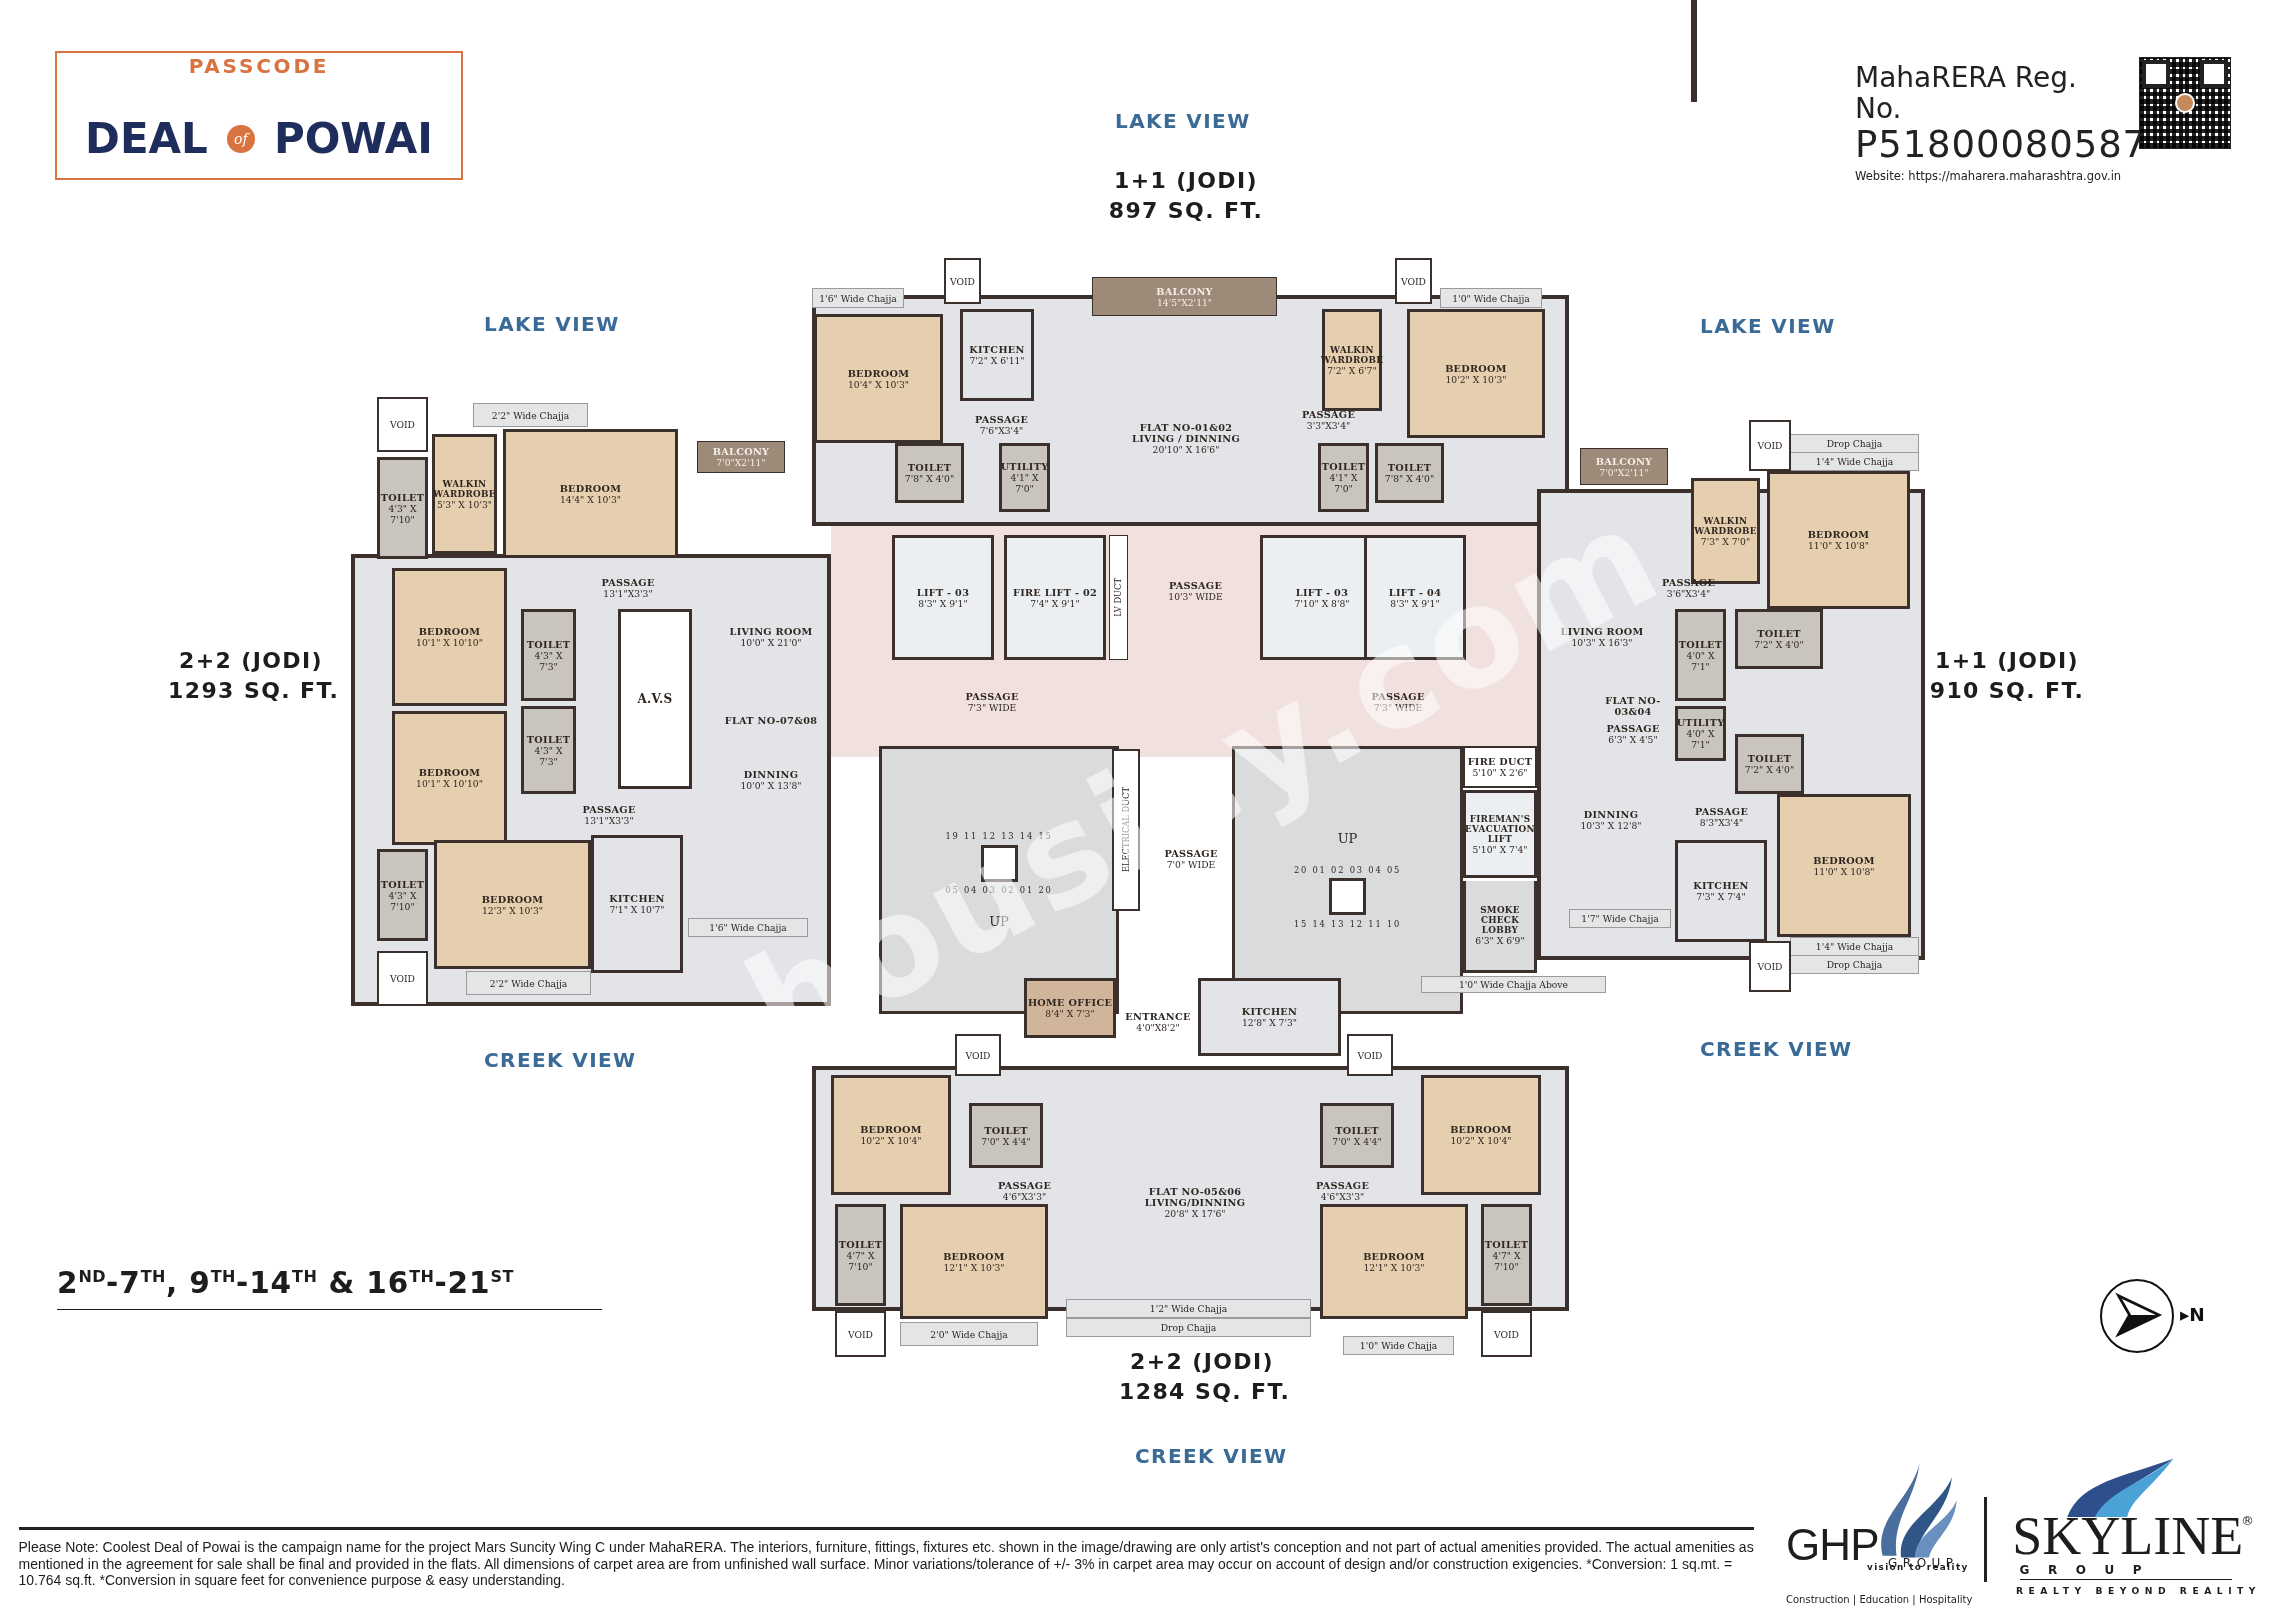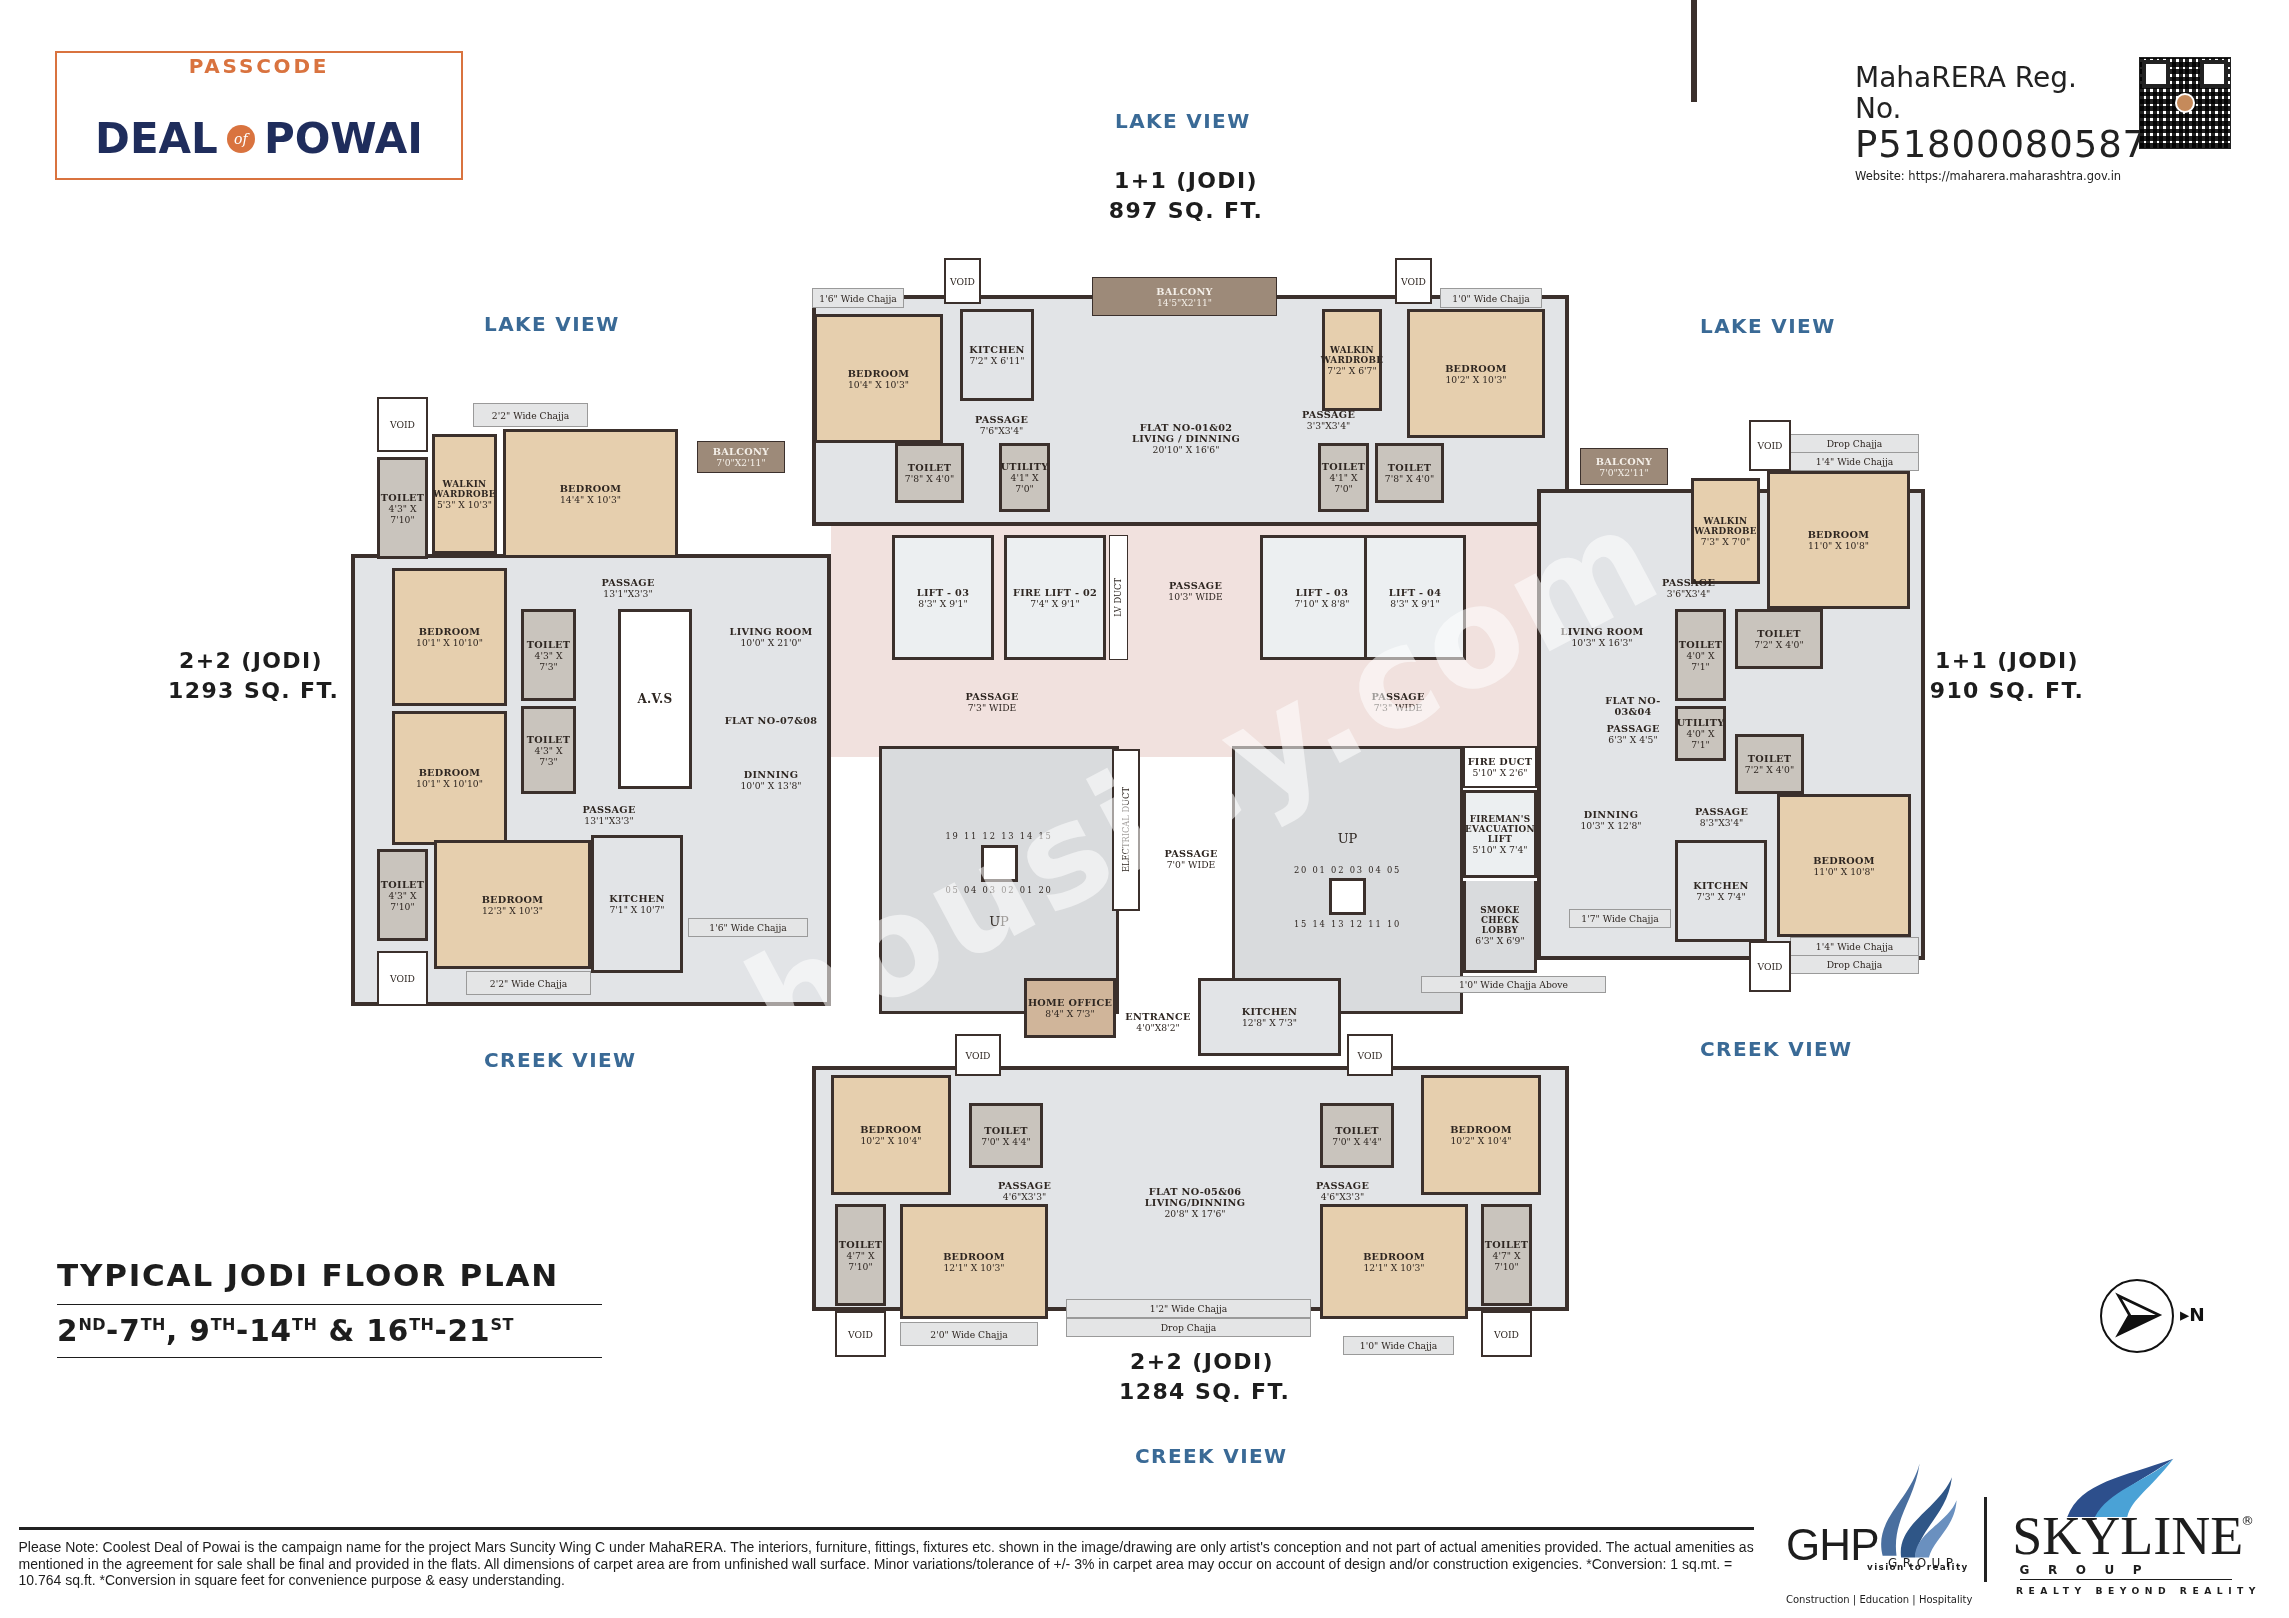--- a/index.html
+++ b/index.html
@@ -4,21 +4,21 @@
 <style>
   * { box-sizing: border-box; margin: 0; padding: 0; }
   html, body { width: 2290px; height: 1619px; background: #ffffff; overflow: hidden; }
   body { position: relative; font-family: "DejaVu Sans", sans-serif; color: #1d1d1d; }
   .abs { position: absolute; }
 
   
   .logo-box { left: 55px; top: 51px; width: 408px; height: 129px; border: 2.8px solid #d9733f; }
   .logo-pass { position: absolute; top: -14.8px; left: 50%; transform: translateX(-50%); background: #fff; padding: 0 13px; color: #d9733f; font-weight: bold; font-size: 20px; letter-spacing: 2.8px; margin-top: 16px; }
   .logo-l1 { position: absolute; top: 20px; width: 100%; text-align: center; color: #1f2d5c; font-weight: bold; font-size: 42px; letter-spacing: 0.9px; line-height: 1; }
-  .logo-l2 { position: absolute; top: 65px; width: 100%; text-align: center; color: #1f2d5c; font-weight: bold; font-size: 42px; line-height: 1; display: flex; justify-content: center; align-items: center; gap: 9px; }
+  .logo-l2 { position: absolute; top: 65px; width: 100%; text-align: center; color: #1f2d5c; font-weight: bold; font-size: 42px; line-height: 1; display: flex; justify-content: center; align-items: center; gap: 19px; }
   .logo-of { display: inline-block; width: 28px; height: 28px; border-radius: 50%; background: #d9733f; color: #fff; font-family: "DejaVu Serif", serif; font-style: italic; font-size: 14px; line-height: 28px; text-align: center; font-weight: normal; }
 
   
   .rera { left: 1855px; top: 63px; width: 277px; text-align: left; }
   .rera-t { font-size: 28px; color: #222; line-height: 1.1; }
   .rera-n { font-size: 37px; color: #222; line-height: 1.1; letter-spacing: 0.9px; }
   .rera-w { font-size: 11.5px; color: #222; margin-top: 3.7px; }
   .qr { left: 2139px; top: 57px; width: 92px; height: 92px; background:
       repeating-linear-gradient(90deg, #222 0 3.7px, #fff 3.7px 6.5px),
       repeating-linear-gradient(0deg, #222 0 4.6px, #fff 4.6px 7.4px);
@@ -497,21 +497,20 @@
       <span class="rd">VOID</span>
     </div>
   <div class="room void abs" style="left:1347px; top:1034px; width:46px; height:42px;">
       <span class="rd">VOID</span>
     </div>
 </div>
 
 <div class="abs watermark">housiey.com</div>
 
 <div class="abs ftitle">
-  <div class="ft1">TYPICAL JODI FLOOR PLAN</div>
   <div class="ft2">
     <span>2</span><sup>ND</sup><span>-7</span><sup>TH</sup><span>, 9</span><sup>TH</sup><span>-14</span><sup>TH</sup><span> &amp; 16</span><sup>TH</sup><span>-21</span><sup>ST</sup>
   </div>
 </div>
 
 <div class="abs compass">
   <svg width="68" height="68" viewBox="0 0 74 74">
     <polygon points="18,16 62,37 18,58 30,37" fill="#fff" stroke="#111" stroke-width="3"></polygon>
     <polygon points="30,37 62,37 18,58" fill="#111"></polygon>
   </svg>

